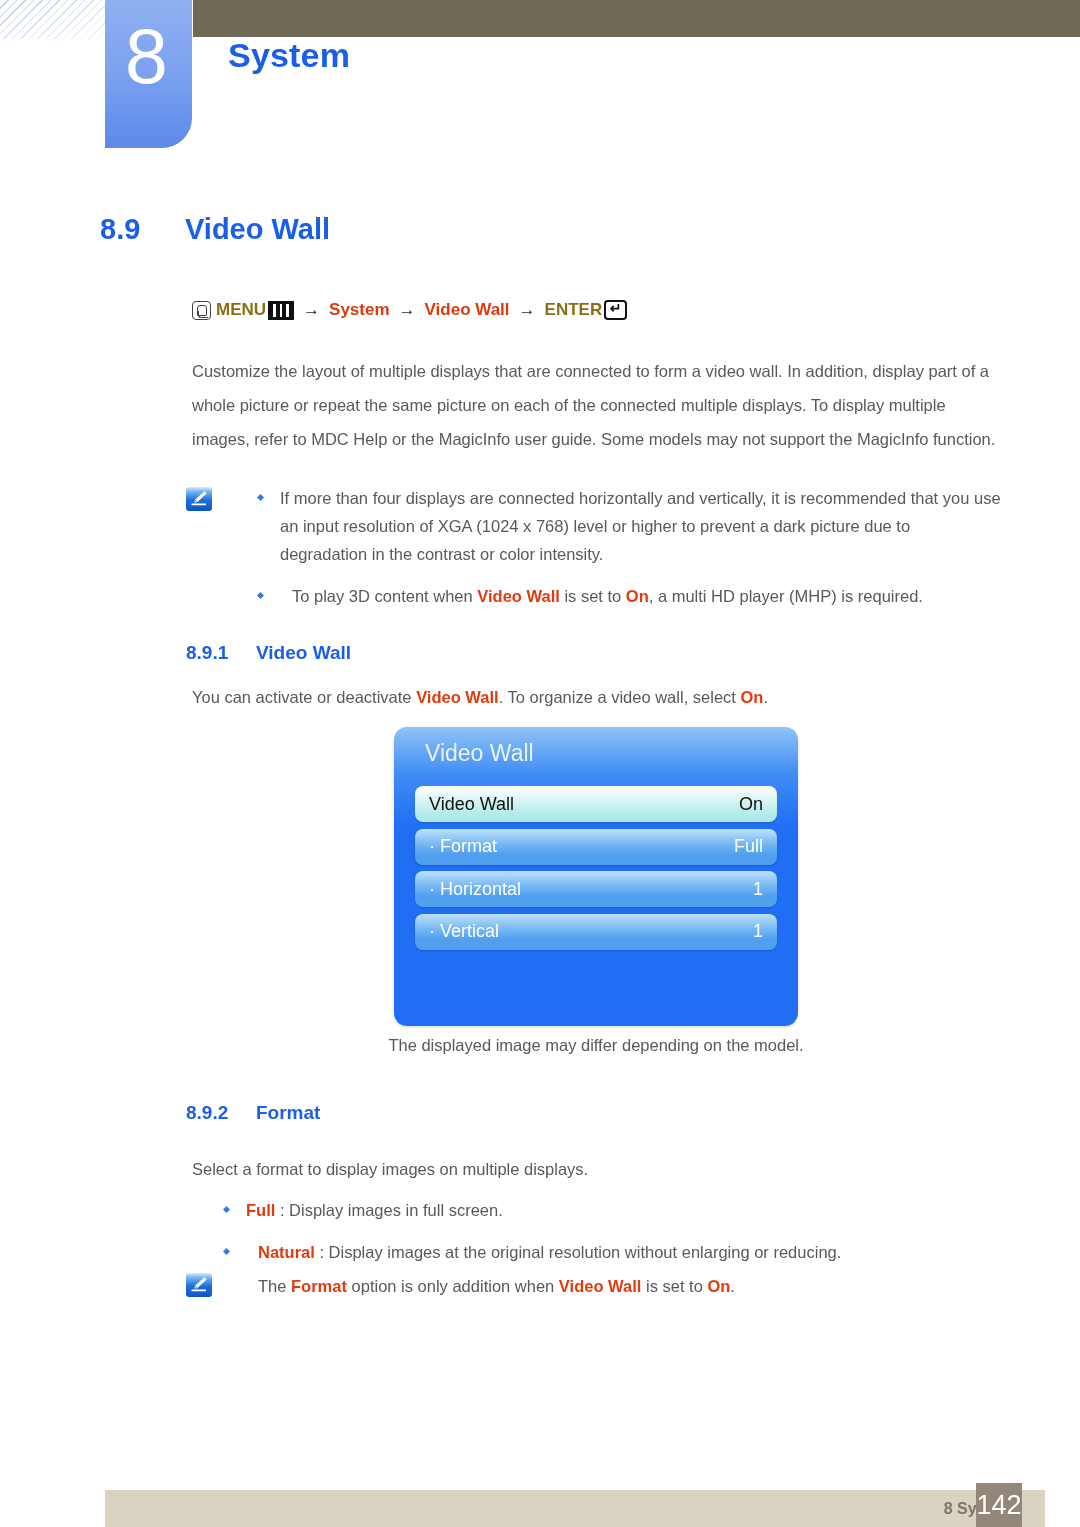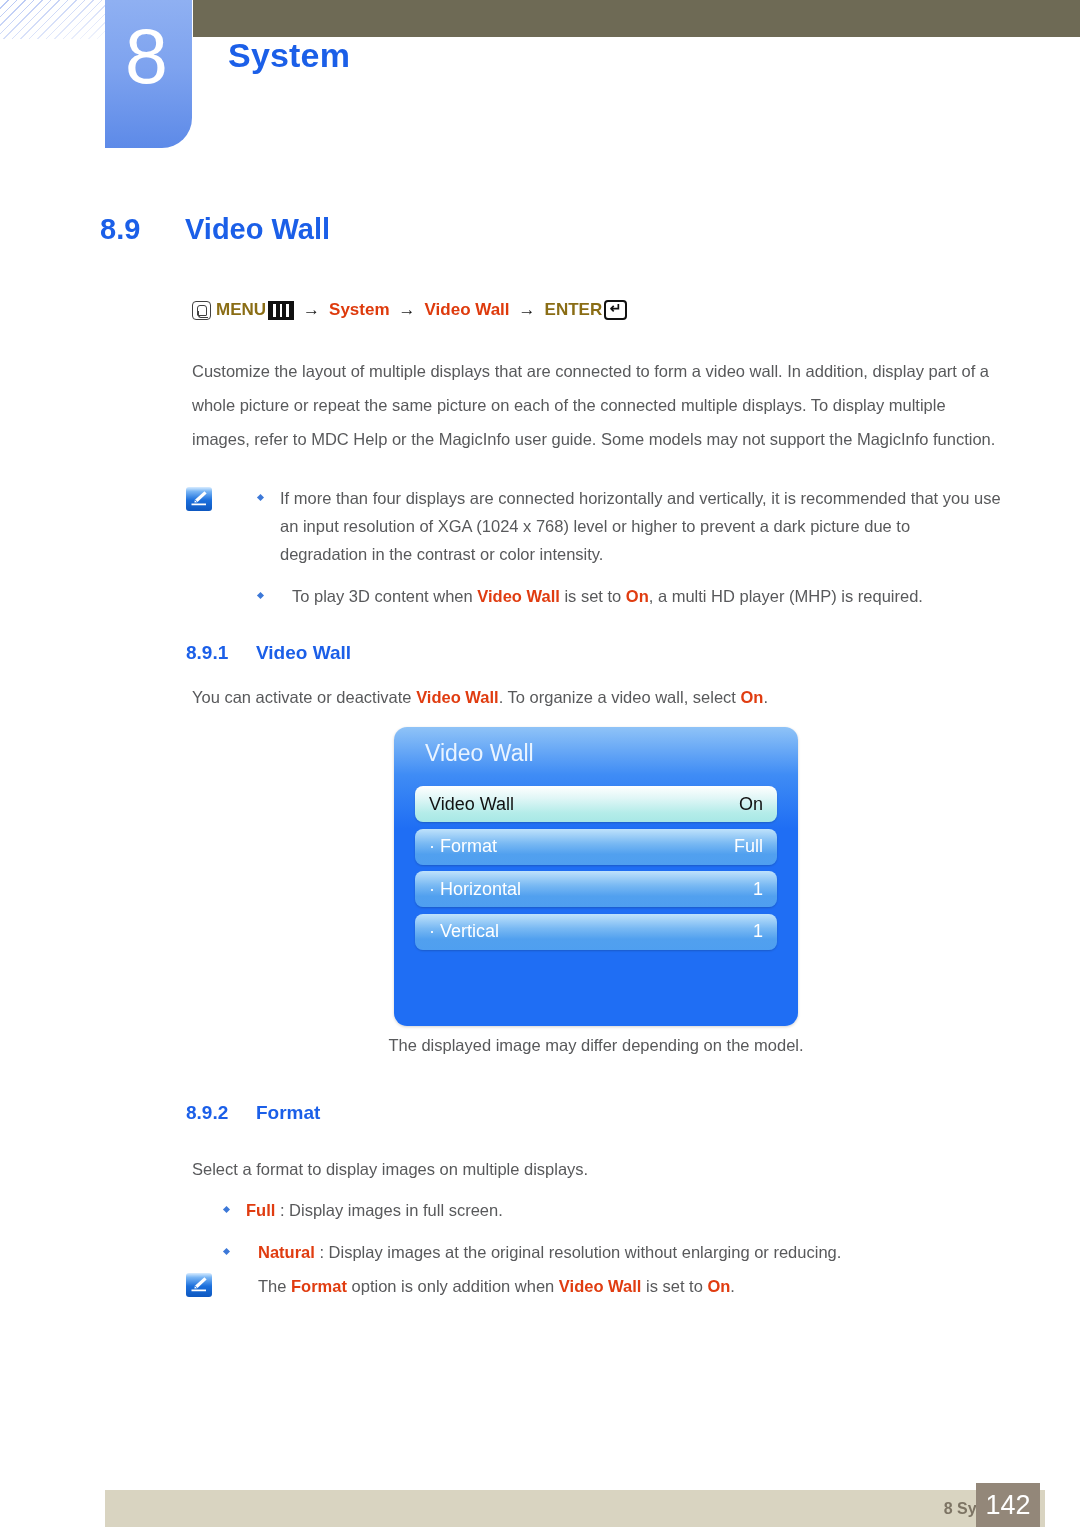--- a/index.html
+++ b/index.html
@@ -184,21 +184,21 @@
   
   .footbar {
     position:absolute; left:105px; top:1490px; width:940px; height:37px;
     background:#d9d4c1;
   }
   .foot-label {
     position:absolute; right:66px; top:1500px;
     font-size:16px; font-weight:700; color:#7d7464;
   }
   .pagebox {
-    position:absolute; left:976px; top:1483px; width:64px; height:44px;
+    position:absolute; left:976px; top:1483px; width:46px; height:44px;
     background:#938779;
   }
   .pagebox span {
     position:absolute; left:0; right:0; top:7px; text-align:center;
     font-size:27px; color:#ffffff; font-weight:400;
   }
 </style>
 </head>
 <body>
 

